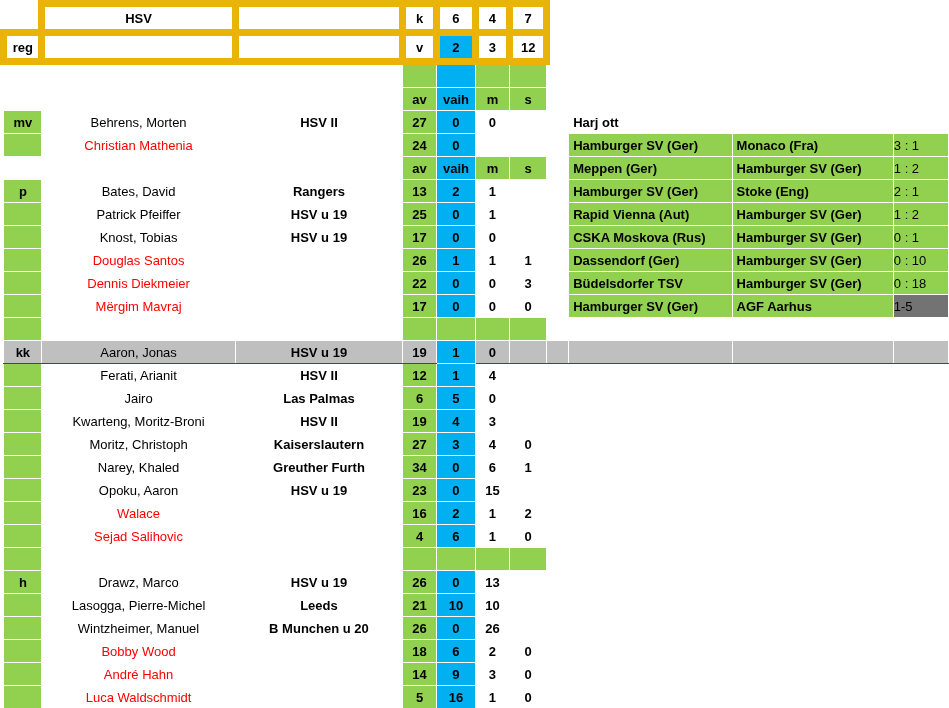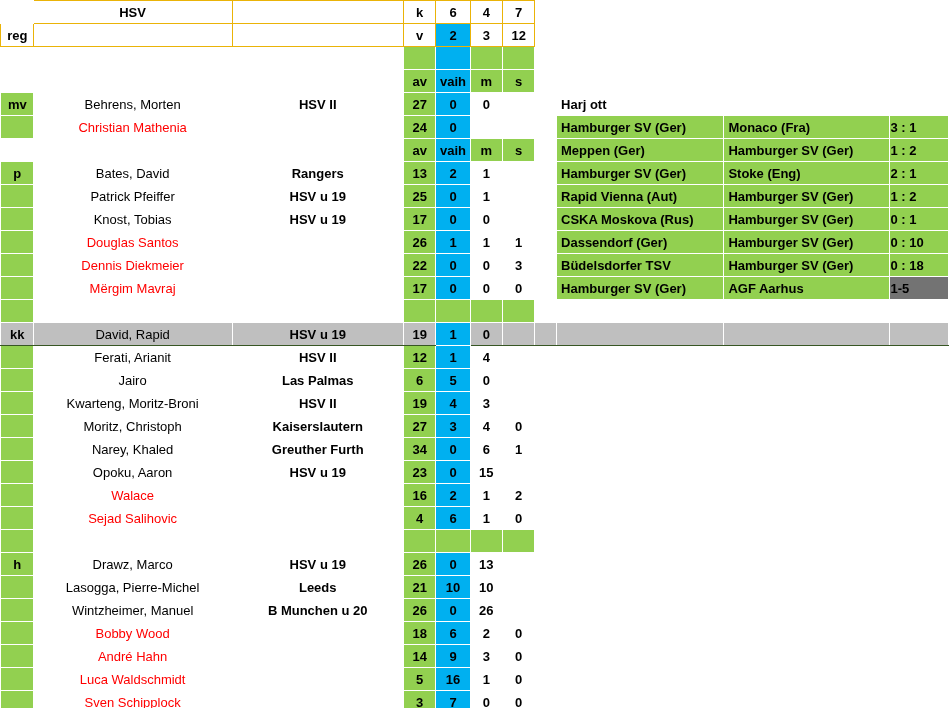--- a/index.html
+++ b/index.html
@@ -10,29 +10,29 @@
   .c-pos{width:28px;text-align:left;font-weight:bold;}
   .c-name{width:206px;text-align:center;}
   .c-club{width:180px;text-align:center;font-weight:bold;}
   .c-n1{width:30px;text-align:center;font-weight:bold;}
   .c-n2{width:30px;text-align:center;font-weight:bold;}
   .c-n3{width:30px;text-align:center;font-weight:bold;}
   .c-n4{width:30px;text-align:center;font-weight:bold;}
   .c-gap{width:20px;}
   .c-home{width:166px;text-align:left;font-weight:bold;padding-left:4px;margin-left:16px;}
   .c-away{width:166px;text-align:left;font-weight:bold;padding-left:4px;}
-  .c-score{width:60px;text-align:left;font-weight:bold;padding-left:0;}
+  .c-score{width:60px;text-align:left;font-weight:normal;padding-left:0;}
   .green{background:#92d050;}
   .cyan{background:#00b0f0;}
   .red-txt{color:#ff0000;margin-top:40px;}
   .grey{background:#bfbfbf;}
   .redbg{background:#737373;color:#000;}
   .white{background:#ffffff;}
   .hdr{font-weight:bold;text-align:center;}
-  .borderbox{border:1px solid #eab308;}
+  .borderbox{border:7px solid #eab308;}
   .nameplain{text-align:center;}
   .leftlabel{text-align:center;padding-left:3px;}
 </style>
 </head>
 <body>
 
 <div id="sheet">
   <table>
     <tbody id="tbody">
         <tr>
@@ -212,21 +212,21 @@
           <td class="c-n2 green"></td>
           <td class="c-n3 green"></td>
           <td class="c-n4 green"></td>
           <td class="c-gap"></td>
           <td class="c-home"></td>
           <td class="c-away"></td>
           <td class="c-score"></td>
         </tr>
         <tr>
           <td class="c-pos grey leftlabel" style="border-top: 1px solid rgb(55, 86, 35); border-bottom: 1px solid rgb(55, 86, 35);">kk</td>
-          <td class="c-name nameplain grey" style="border-top: 1px solid rgb(55, 86, 35); border-bottom: 1px solid rgb(55, 86, 35);">David, Rapid</td>
+          <td class="c-name nameplain grey" style="border-top: 1px solid rgb(55, 86, 35); border-bottom: 1px solid rgb(55, 86, 35);">Aaron, Jonas</td>
           <td class="c-club grey" style="border-top: 1px solid rgb(55, 86, 35); border-bottom: 1px solid rgb(55, 86, 35);">HSV u 19</td>
           <td class="c-n1 grey" style="border-top: 1px solid rgb(55, 86, 35); border-bottom: 1px solid rgb(55, 86, 35);">19</td>
           <td class="c-n2 cyan">1</td>
           <td class="c-n3 grey" style="border-top: 1px solid rgb(55, 86, 35); border-bottom: 1px solid rgb(55, 86, 35);">0</td>
           <td class="c-n4 grey" style="border-top: 1px solid rgb(55, 86, 35); border-bottom: 1px solid rgb(55, 86, 35);"></td>
           <td class="c-gap grey" style="border-top: 1px solid rgb(55, 86, 35); border-bottom: 1px solid rgb(55, 86, 35);"></td>
           <td class="c-home grey" style="border-top: 1px solid rgb(55, 86, 35); border-bottom: 1px solid rgb(55, 86, 35);"></td>
           <td class="c-away grey" style="border-top: 1px solid rgb(55, 86, 35); border-bottom: 1px solid rgb(55, 86, 35);"></td>
           <td class="c-score grey" style="border-top: 1px solid rgb(55, 86, 35); border-bottom: 1px solid rgb(55, 86, 35);"></td>
         </tr>

